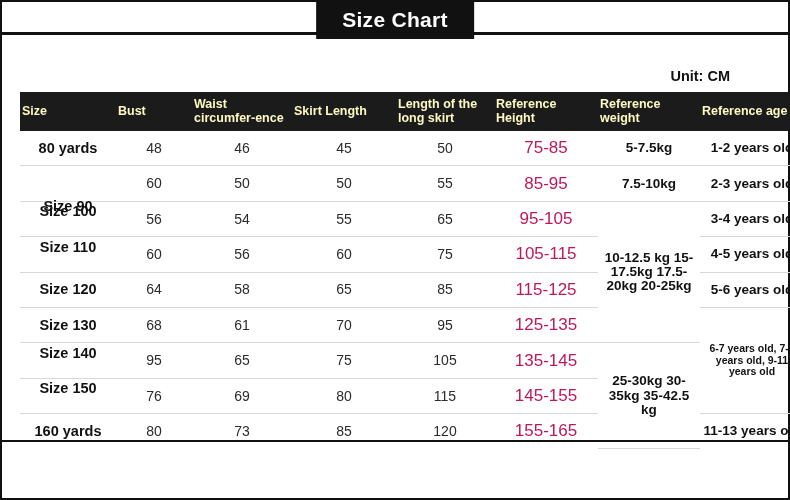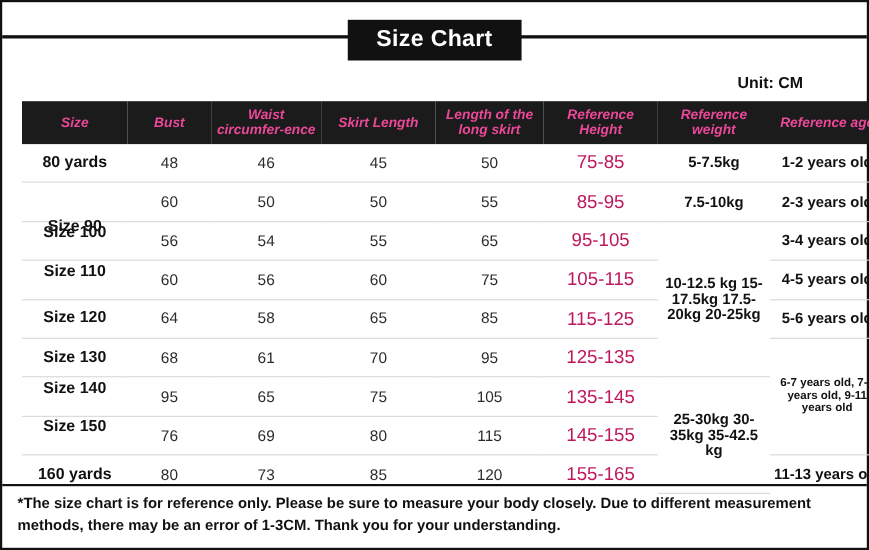--- a/index.html
+++ b/index.html
@@ -27,21 +27,21 @@
     position: absolute;
     left: 0;
     top: 30px;
     width: 786px;
     height: 3px;
     background: #111111;
   }
   .title-box {
     position: absolute;
     left: 50%;
-    top: 16px;
+    top: 0;
     transform: translateX(-50%);
     background: #111111;
     color: #ffffff;
     font-size: 21px;
     font-weight: bold;
     padding: 6px 26px 7px 26px;
     letter-spacing: 0.3px;
     z-index: 3;
   }
 
@@ -62,30 +62,29 @@
     top: 90px;
     width: 752px;
   }
   table.size-chart {
     border-collapse: collapse;
     width: 752px;
     table-layout: fixed;
   }
   table.size-chart thead th {
     background: #1b1b1b;
-    color: #ec4899;
+    color: #fef9c3;
     font-size: 12.5px;
     font-weight: bold;
-    text-align: center;
+    text-align: left;
     padding: 6px 2px;
     height: 26px;
     line-height: 1.08;
     vertical-align: middle;
     border: none;
-    font-style: italic;
   }
   th.h-size { font-size: 15px; }
   th.h-bust { font-size: 16px; }
   th.h-waist { font-size: 11px; }
   th.h-skirt { font-size: 14px; }
   th.h-long { font-size: 10.5px; }
   th.h-refh { font-size: 12px; }
   th.h-refw { font-size: 12px; }
   th.h-refa { font-size: 12.5px; }
 
@@ -287,15 +286,14 @@
           <td class="c-num">85</td>
           <td class="c-num">120</td>
           <td class="c-refh">155-165</td>
           <td class="c-refa">11-13 years old</td>
         </tr>
       </tbody>
     </table>
   </div>
 
   <div class="note-rule"></div>
-  <div class="note">*The size chart is for reference only. Please be sure to measure your body closely. Due to different measurement methods, there may be an error of 1-3CM. Thank you for your understanding.</div>
 
 </div>
 
 </body></html>

